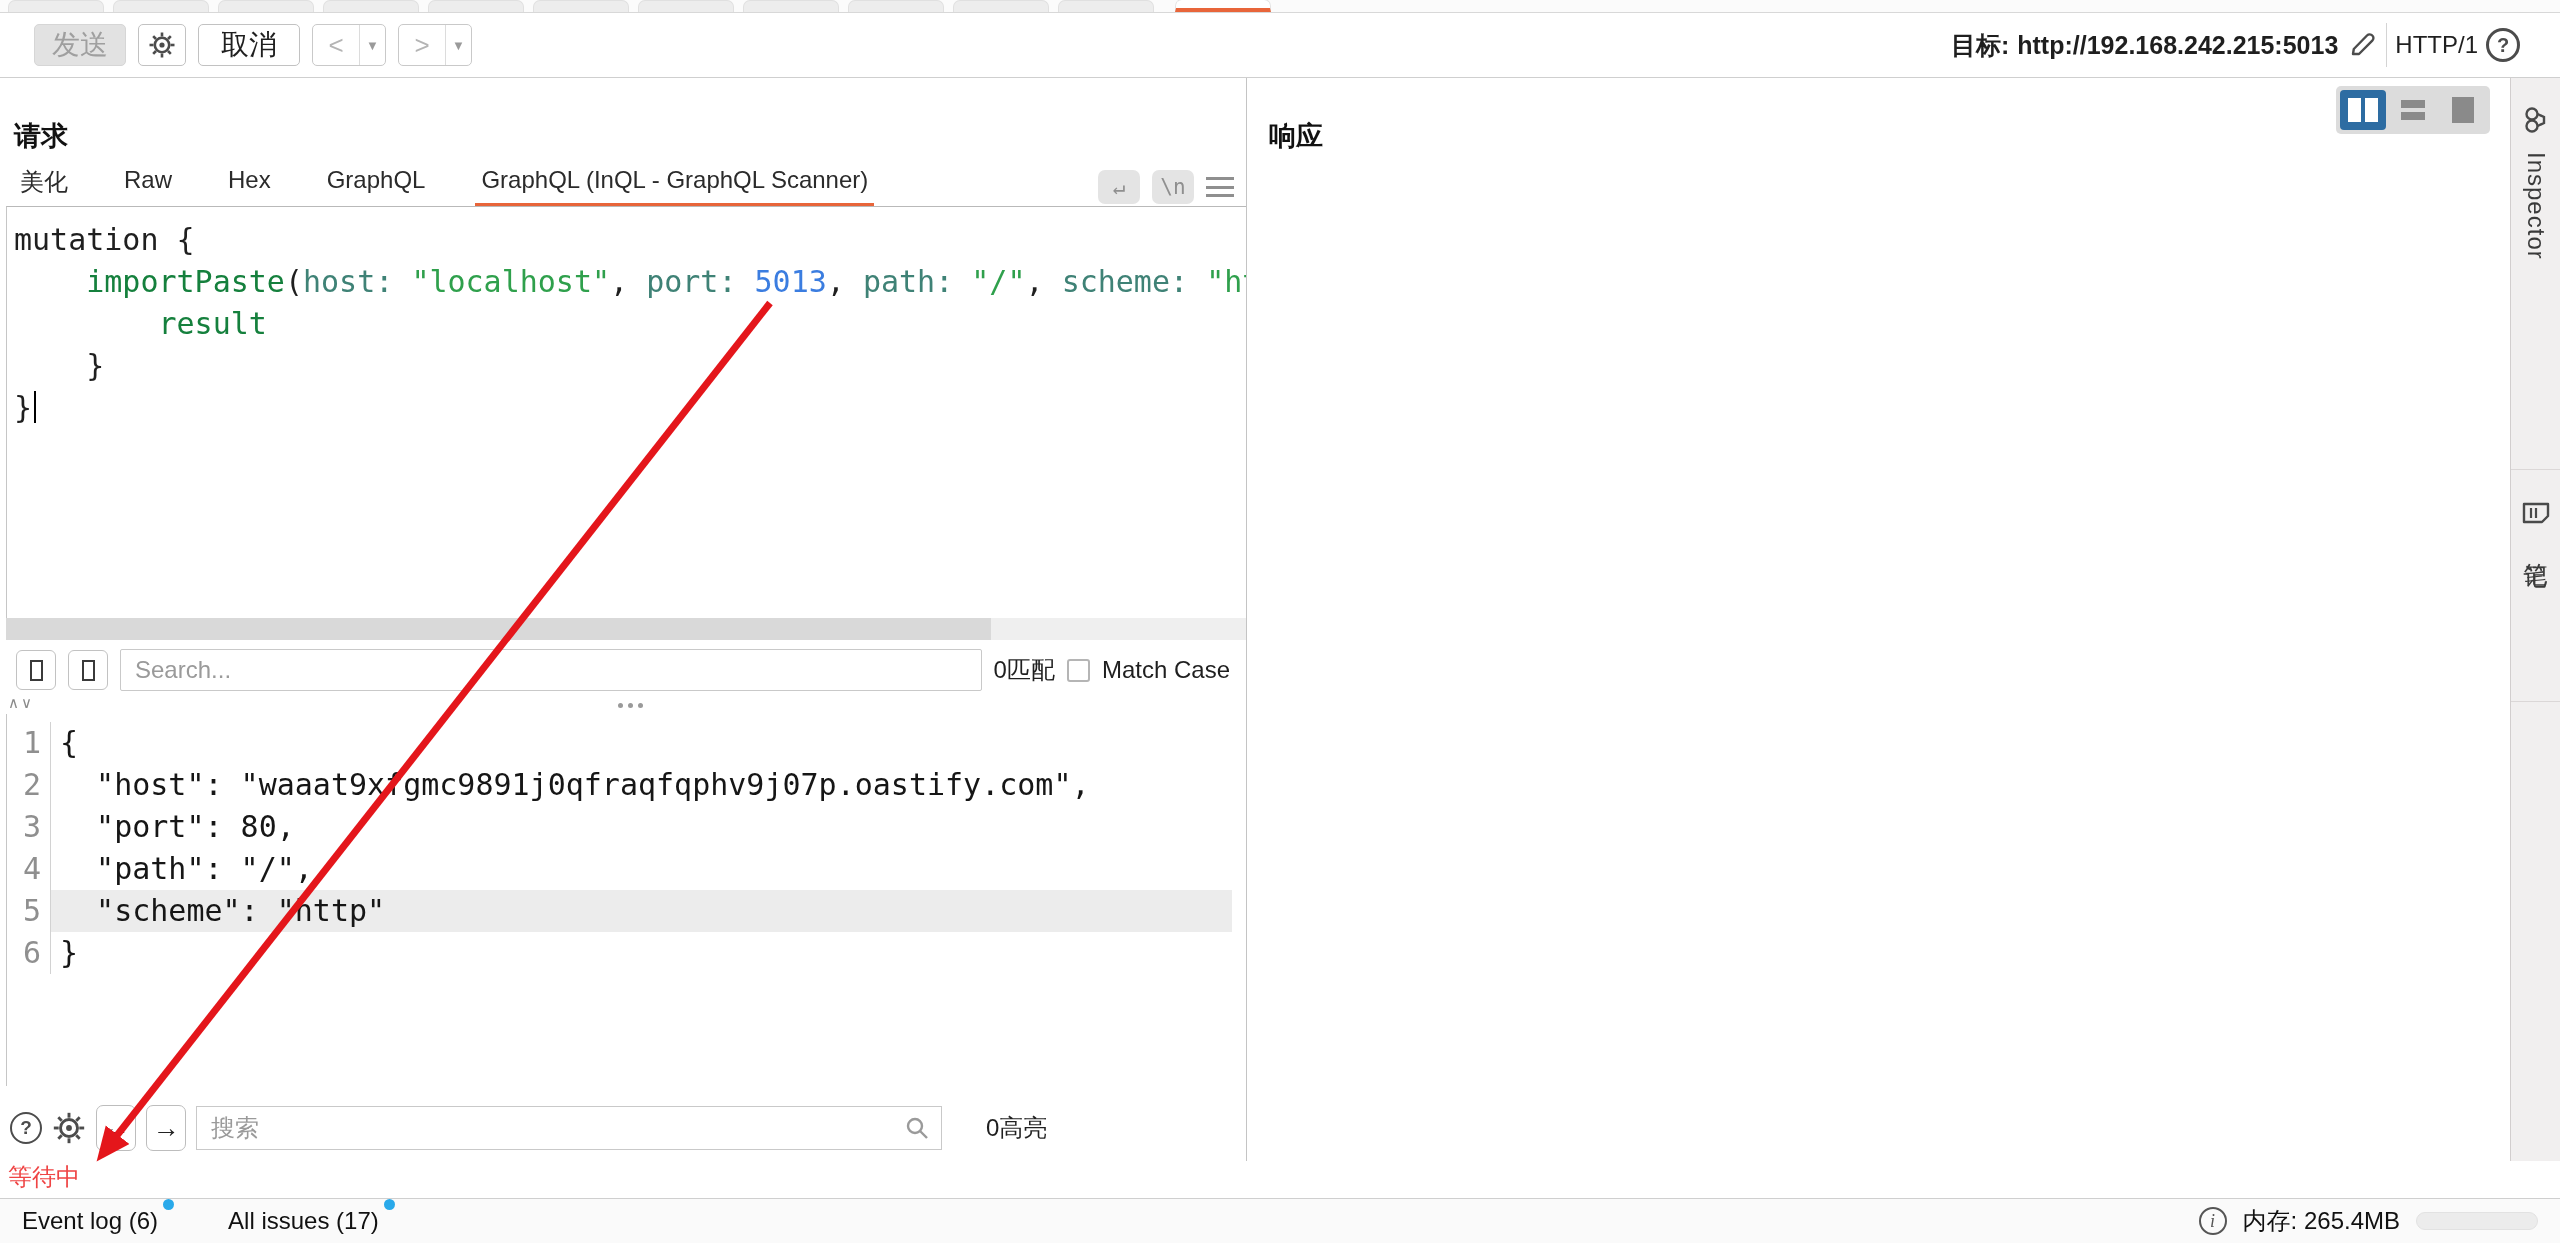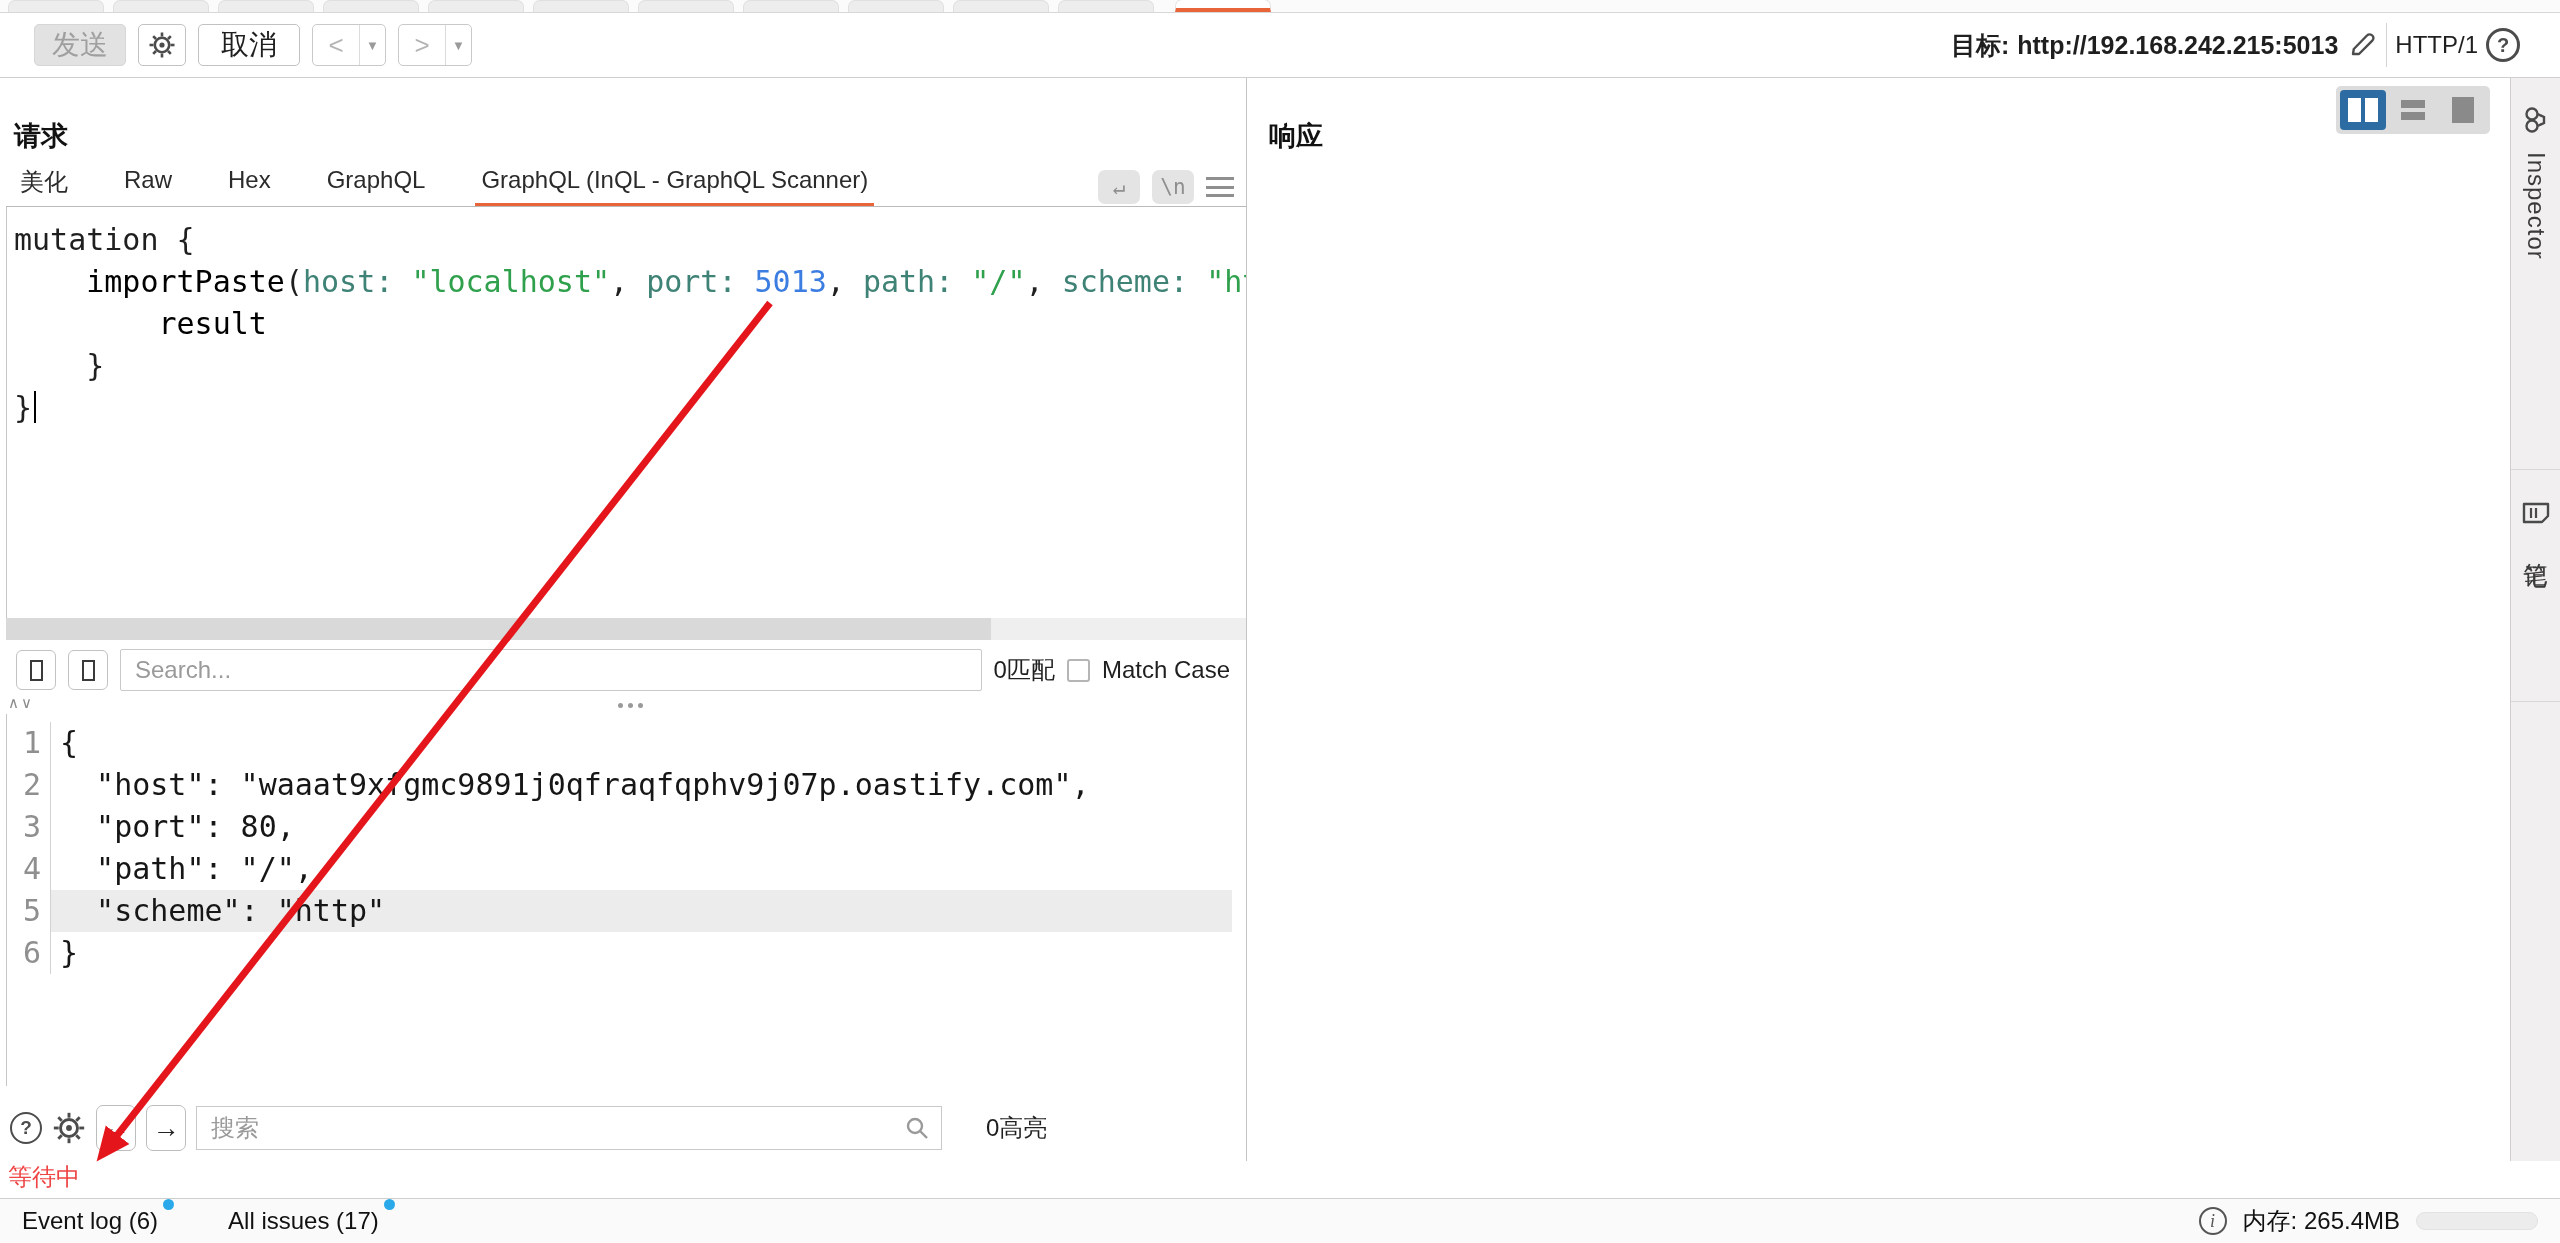--- a/index.html
+++ b/index.html
@@ -40,21 +40,21 @@
   .req-tab.selected{border-bottom-color:#e8653a}
   .tab-icons{position:absolute;top:92px;right:12px;display:flex;gap:12px;align-items:center}
   .icon-chip{width:42px;height:34px;background:#e4e4e4;border-radius:7px;color:#8f8f8f;font-size:21px;display:flex;align-items:center;justify-content:center;font-family:"DejaVu Sans Mono",monospace}
   .burger{width:28px;height:20px;border-top:3px solid #8f8f8f;border-bottom:3px solid #8f8f8f;position:relative}
   .burger::after{content:"";position:absolute;left:0;right:0;top:50%;margin-top:-1.5px;height:3px;background:#8f8f8f}
 
   
   .editor{position:absolute;top:128px;left:6px;right:0;height:412px;border-top:1px solid #b9b9b9;border-left:1px solid #c6c6c6;font-family:"DejaVu Sans Mono",monospace;font-size:30px;line-height:42px;padding:12px 0 8px 7px;white-space:pre;overflow:hidden;background:#fff}
   .code-line{height:42px}
   .tk-plain{color:#1f1f1f}
-  .tk-field{color:#000000}
+  .tk-field{color:#15803d}
   .tk-arg{color:#3f8276}
   .tk-str{color:#2fa04c}
   .tk-num{color:#3b7de0}
   .caret{display:inline-block;width:2px;height:32px;background:#000;vertical-align:-5px;margin-left:2px}
 
   .hscroll{position:absolute;top:540px;left:6px;right:0;height:22px;background:#efefef}
   .hscroll .thumb{width:985px;height:22px;background:#d9d9d9}
 
   
   .search-row{position:absolute;top:562px;left:6px;right:0;height:60px;display:flex;align-items:center;padding:0 16px 0 10px;gap:12px;font-size:24px}

